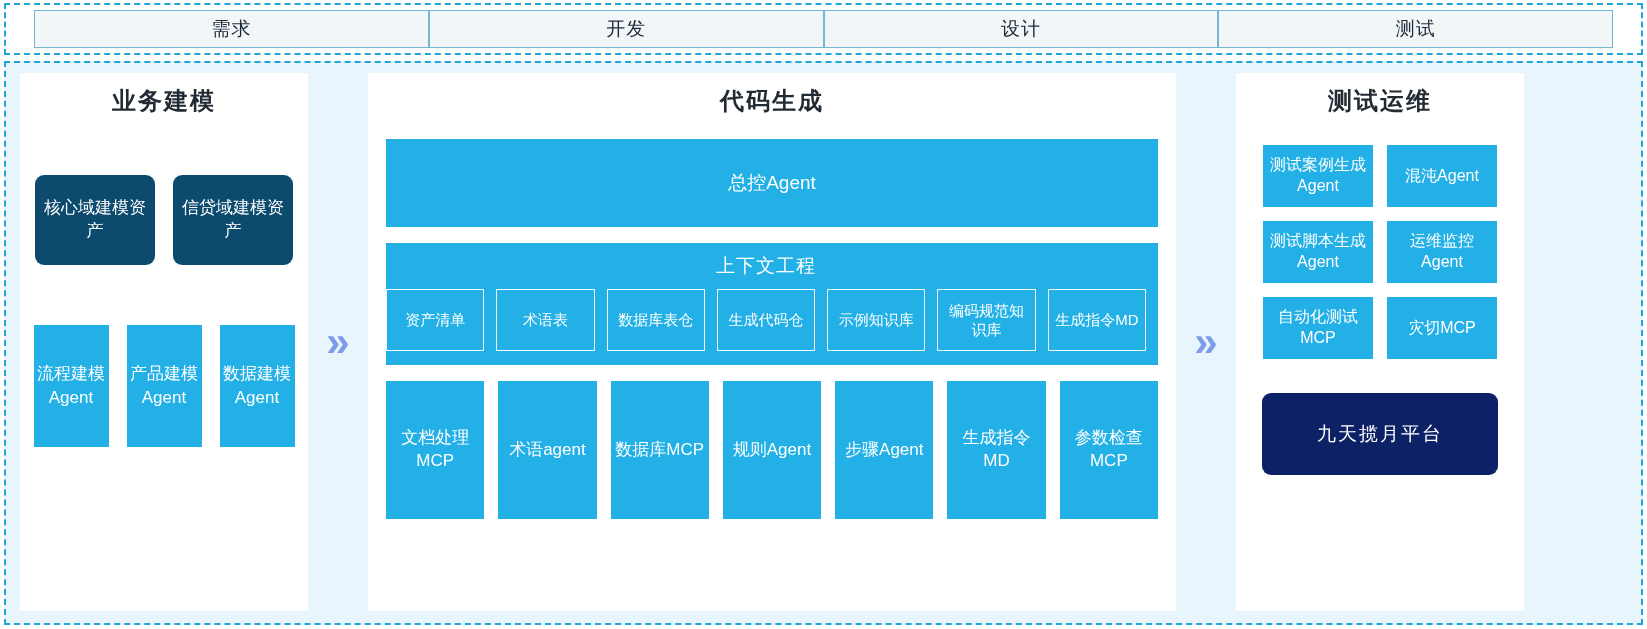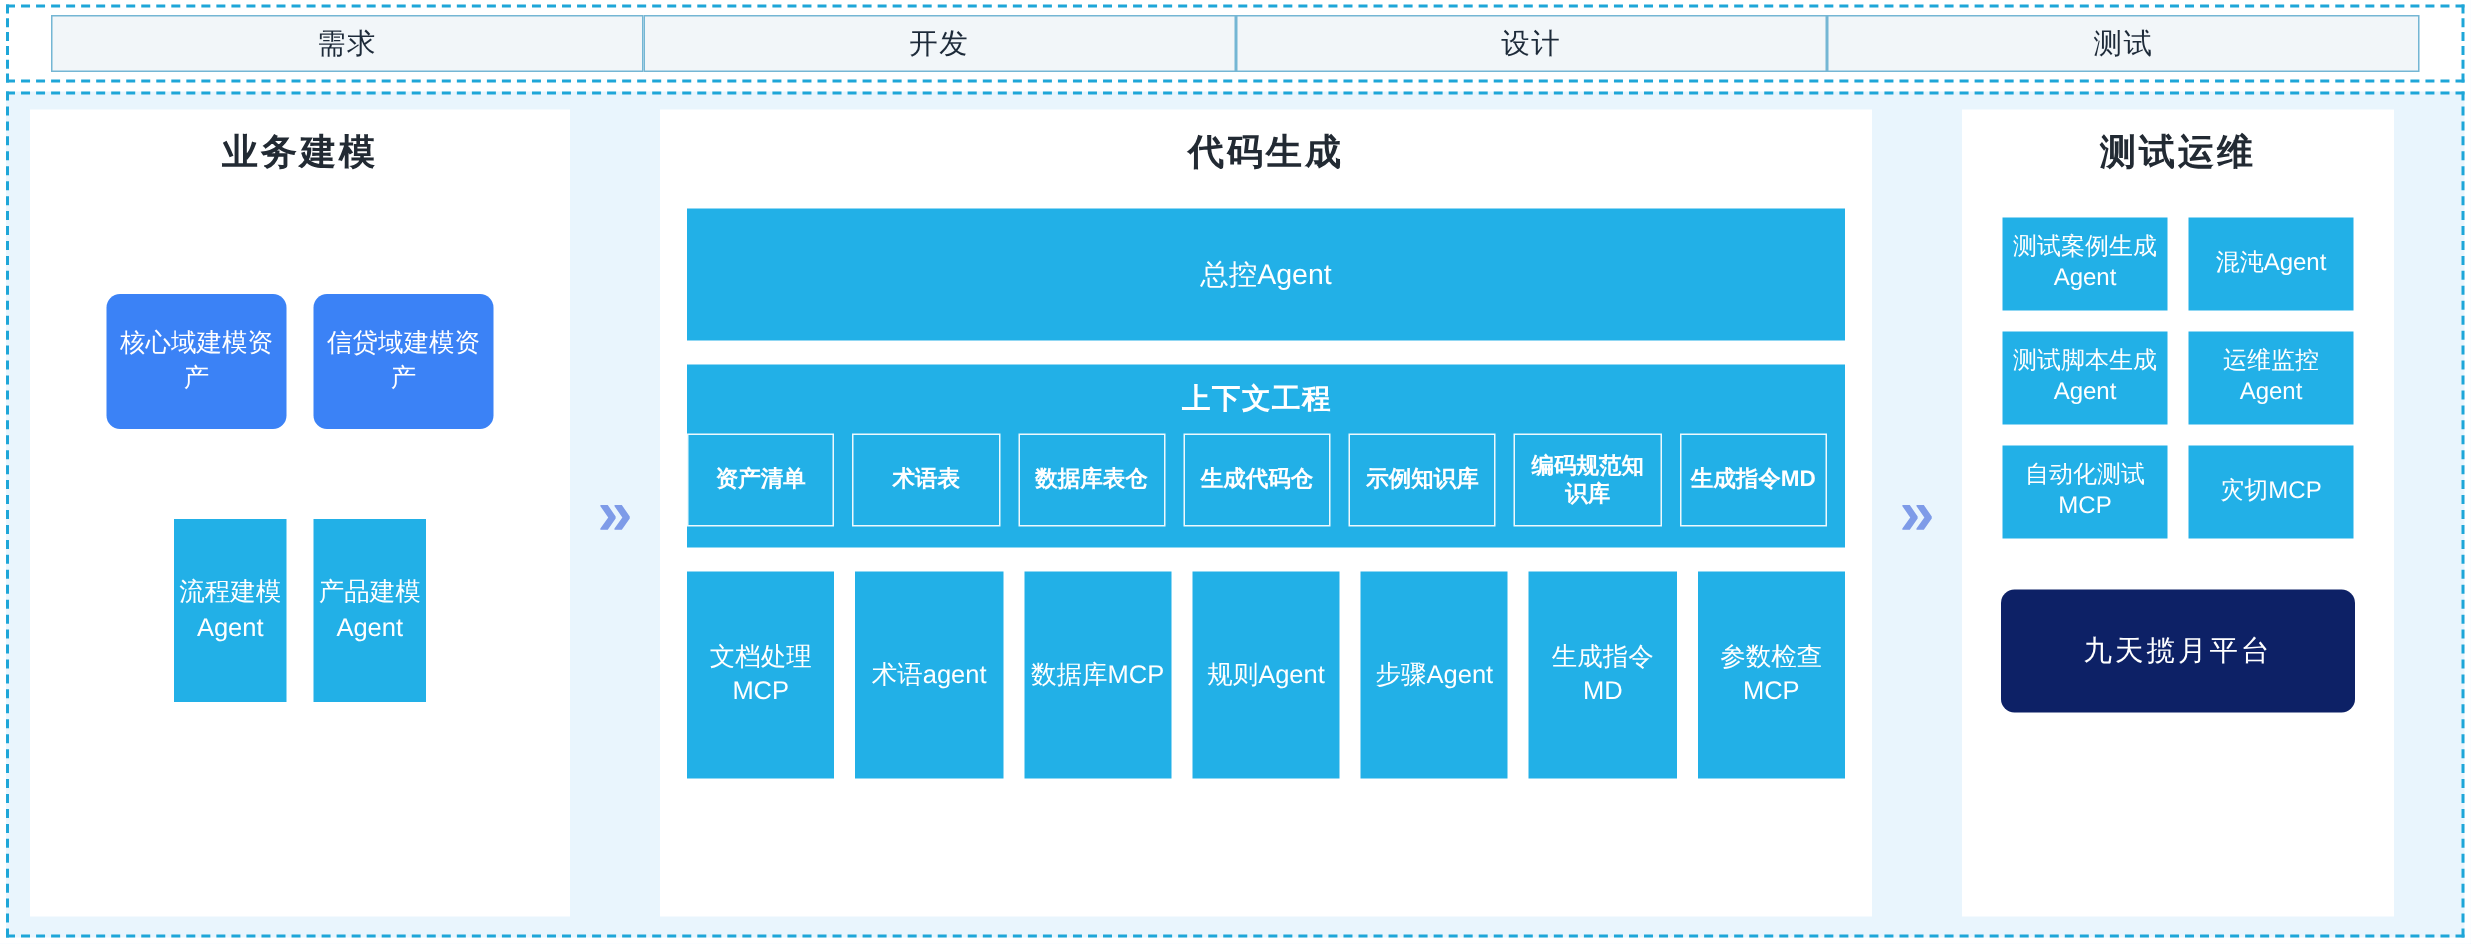--- a/index.html
+++ b/index.html
@@ -45,47 +45,46 @@
     background: #ffffff;
     display: flex; flex-direction: column;
     align-items: center;
     padding-top: 12px;
   }
   .panel-title {
     font-size: 24px; font-weight: bold; color: #222a33;
     letter-spacing: 2px;
     margin-bottom: 10px;
   }
-  .panel-left  { width: 360px; }
+  .panel-left  { width: 288px; }
   .panel-mid   { width: 808px; }
   .panel-right { width: 288px; }
 
   
   .chevron {
     width: 60px;
     display: flex; align-items: center; justify-content: center;
     color: #7e9be8; font-size: 42px; font-weight: bold;
     line-height: 1;
     user-select: none;
   }
 
   
   .left-assets {
     display: flex; gap: 18px; margin-top: 48px;
   }
   .asset-card {
     width: 120px; height: 90px;
-    background: #3b82f6;
+    background: #0c4a6e;
     border-radius: 9px;
     color: #ffffff;
     font-size: 17px; line-height: 1.35;
     display: flex; align-items: center; justify-content: center;
     text-align: center;
     padding: 0 8px;
-    margin-top: 21px;
   }
   .left-agents {
     display: flex; gap: 18px; margin-top: 60px;
   }
   .agent-tall {
     width: 75px; height: 122px;
     background: #22b0e7;
     color: #ffffff;
     font-size: 17px; line-height: 1.4;
     display: flex; align-items: center; justify-content: center;
@@ -97,21 +96,20 @@
   .master-agent {
     height: 88px; background: #22b0e7;
     color:#ffffff; font-size: 19px;
     display:flex; align-items:center; justify-content:center;
     margin-top: 12px;
   }
   .context-block {
     background: #22b0e7;
     margin-top: 16px;
     padding: 10px 12px 14px 0;
-    font-weight: bold;
   }
   .context-title {
     color:#ffffff; font-size: 19px; text-align:center;
     margin-bottom: 10px; letter-spacing: 1px;
   }
   .context-row { display:flex; gap: 12px; }
   .context-chip {
     flex: 1 1 0;
     min-height: 62px;
     border: 1px solid rgba(255,255,255,0.92);
@@ -185,20 +183,23 @@
           </div>
       </div>
 
       <div class="left-agents">
         <div class="agent-tall">
             <span>流程建模Agent</span>
           </div>
         <div class="agent-tall">
             <span>产品建模Agent</span>
           </div>
+        <div class="agent-tall">
+            <span>数据建模Agent</span>
+          </div>
       </div>
     </div>
 
     <div class="chevron">»</div>
 
     <div class="panel panel-mid">
       <div class="panel-title">代码生成</div>
 
       <div class="mid-inner">
         <div class="master-agent">

